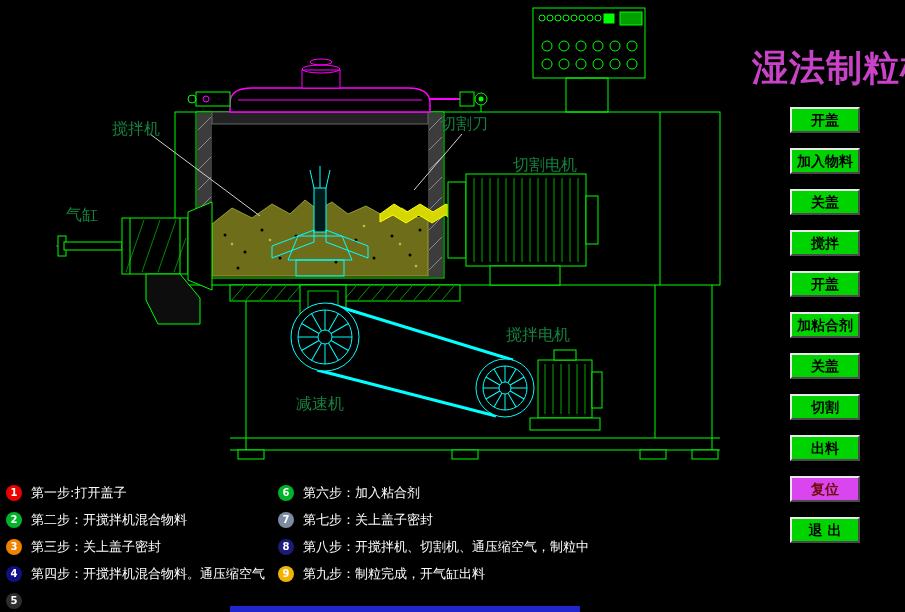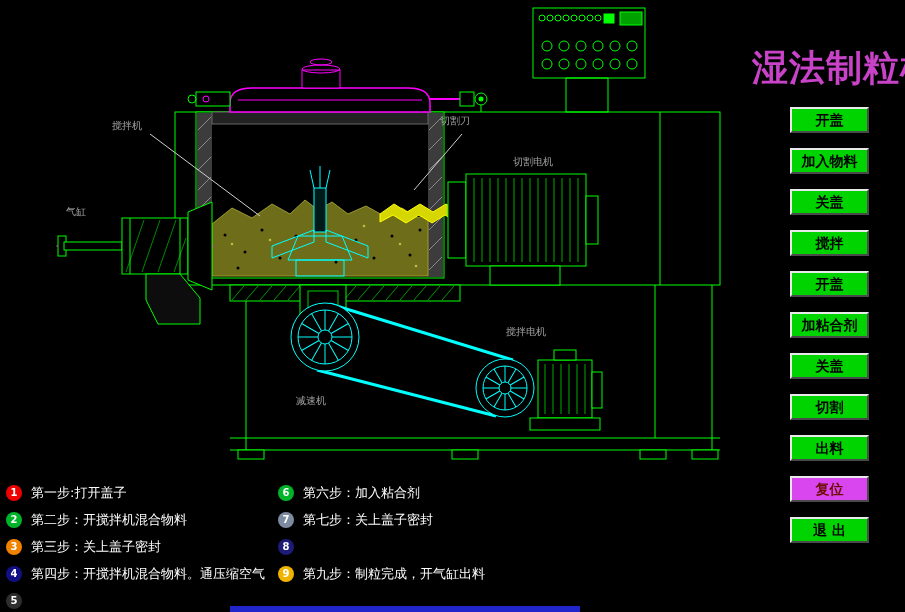--- a/index.html
+++ b/index.html
@@ -1,26 +1,26 @@
 <!DOCTYPE html>
 <html><head>
 <meta charset="utf-8">
 <style>
   html,body{margin:0;padding:0;background:#000;}
   .stage{position:relative;width:905px;height:612px;background:#000;overflow:hidden;
          font-family:"DejaVu Sans","Liberation Sans",sans-serif;}
   .title{position:absolute;left:752px;top:44px;font-size:36px;font-weight:bold;
          color:#c943c9;letter-spacing:1px;white-space:nowrap;}
   .btn-col{position:absolute;left:790px;top:107px;display:flex;flex-direction:column;gap:15px;}
-  .hmi-btn{width:79px;height:26px;background:#00d400;color:#000;font-weight:bold;font-size:14px;
+  .hmi-btn{width:70px;height:26px;background:#00d400;color:#000;font-weight:bold;font-size:14px;
            font-family:"DejaVu Sans","Liberation Sans",sans-serif;
            border:2px solid;border-color:#e9e9e9 #4a4a4a #4a4a4a #e9e9e9;
            cursor:pointer;padding:0;line-height:22px;white-space:nowrap;}
   .hmi-btn.reset{background:#d946ef;color:#6b0d00;}
-  .mlabel{position:absolute;color:#a3a3a3;font-size:10px;white-space:nowrap;}
+  .mlabel{position:absolute;color:#15803d;font-size:16px;white-space:nowrap;}
   .steps{position:absolute;display:flex;flex-direction:column;}
   .steps.left{left:6px;top:479px;}
   .steps.right{left:278px;top:479px;}
   .step{display:flex;align-items:center;height:27px;gap:9px;}
   .dot{width:16px;height:16px;border-radius:50%;color:#fff;font-size:10px;font-weight:bold;
        display:flex;align-items:center;justify-content:center;flex:0 0 16px;}
   .step-text{color:#fff;font-size:13px;white-space:nowrap;}
   .bottom-bar{position:absolute;left:230px;top:606px;width:350px;height:6px;background:#2026cc;}
 </style>
 </head>
@@ -274,20 +274,21 @@
     <div class="step">
       <span class="dot" style="background: rgb(0, 180, 42);">6</span>
       <span class="step-text">第六步：加入粘合剂</span>
     </div>
     <div class="step">
       <span class="dot" style="background: rgb(125, 139, 160);">7</span>
       <span class="step-text">第七步：关上盖子密封</span>
     </div>
     <div class="step">
       <span class="dot" style="background: rgb(28, 28, 120);">8</span>
+      <span class="step-text">第八步：开搅拌机、切割机、通压缩空气，制粒中</span>
     </div>
     <div class="step">
       <span class="dot" style="background: rgb(240, 180, 0);">9</span>
       <span class="step-text">第九步：制粒完成，开气缸出料</span>
     </div>
   </div>
 
   <div class="bottom-bar"></div>
 </div>
 

